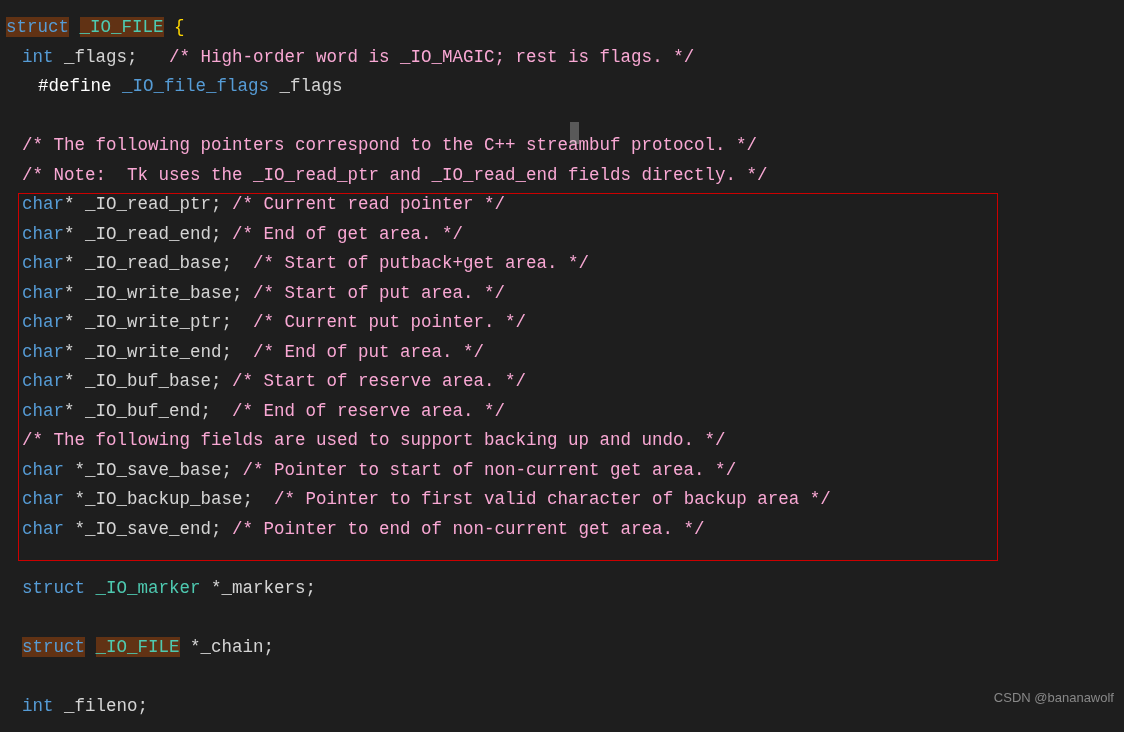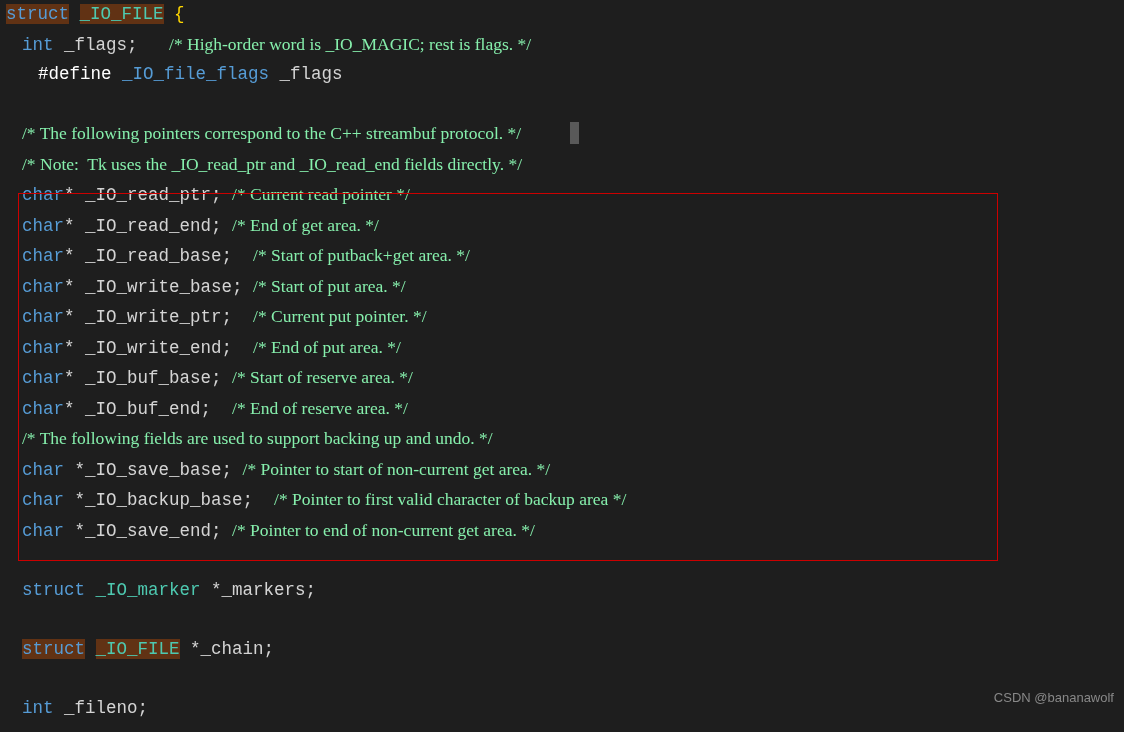--- a/index.html
+++ b/index.html
@@ -8,28 +8,28 @@
     font-family: Consolas, 'Courier New', monospace;
     font-size: 17.5px;
     line-height: 29.5px;
     color: #d4d4d4;
     width: 1124px;
     height: 732px;
     overflow: hidden;
     position: relative;
   }
   .code-area {
-    padding-top: 0px;
+    padding-top: 13px;
     white-space: pre;
   }
   .line { padding-left: 6px; }
   .indent { padding-left: 22px; }
   .kw { color: #569cd6; }
   .type { color: #4ec9b0; }
-  .cmt { color: #86efac; font-family: Liberation Serif, serif; }
+  .cmt { color: #f9a8d4; }
   .macro { color: #ffffff; margin-left: 32px; }
   .brace { color: #ffd700; }
   .hl { background: #613214; }
   .cursor {
     position: absolute;
     width: 9px;
     height: 22px;
     background: rgba(200,200,200,0.35);
     pointer-events: none;
   }

